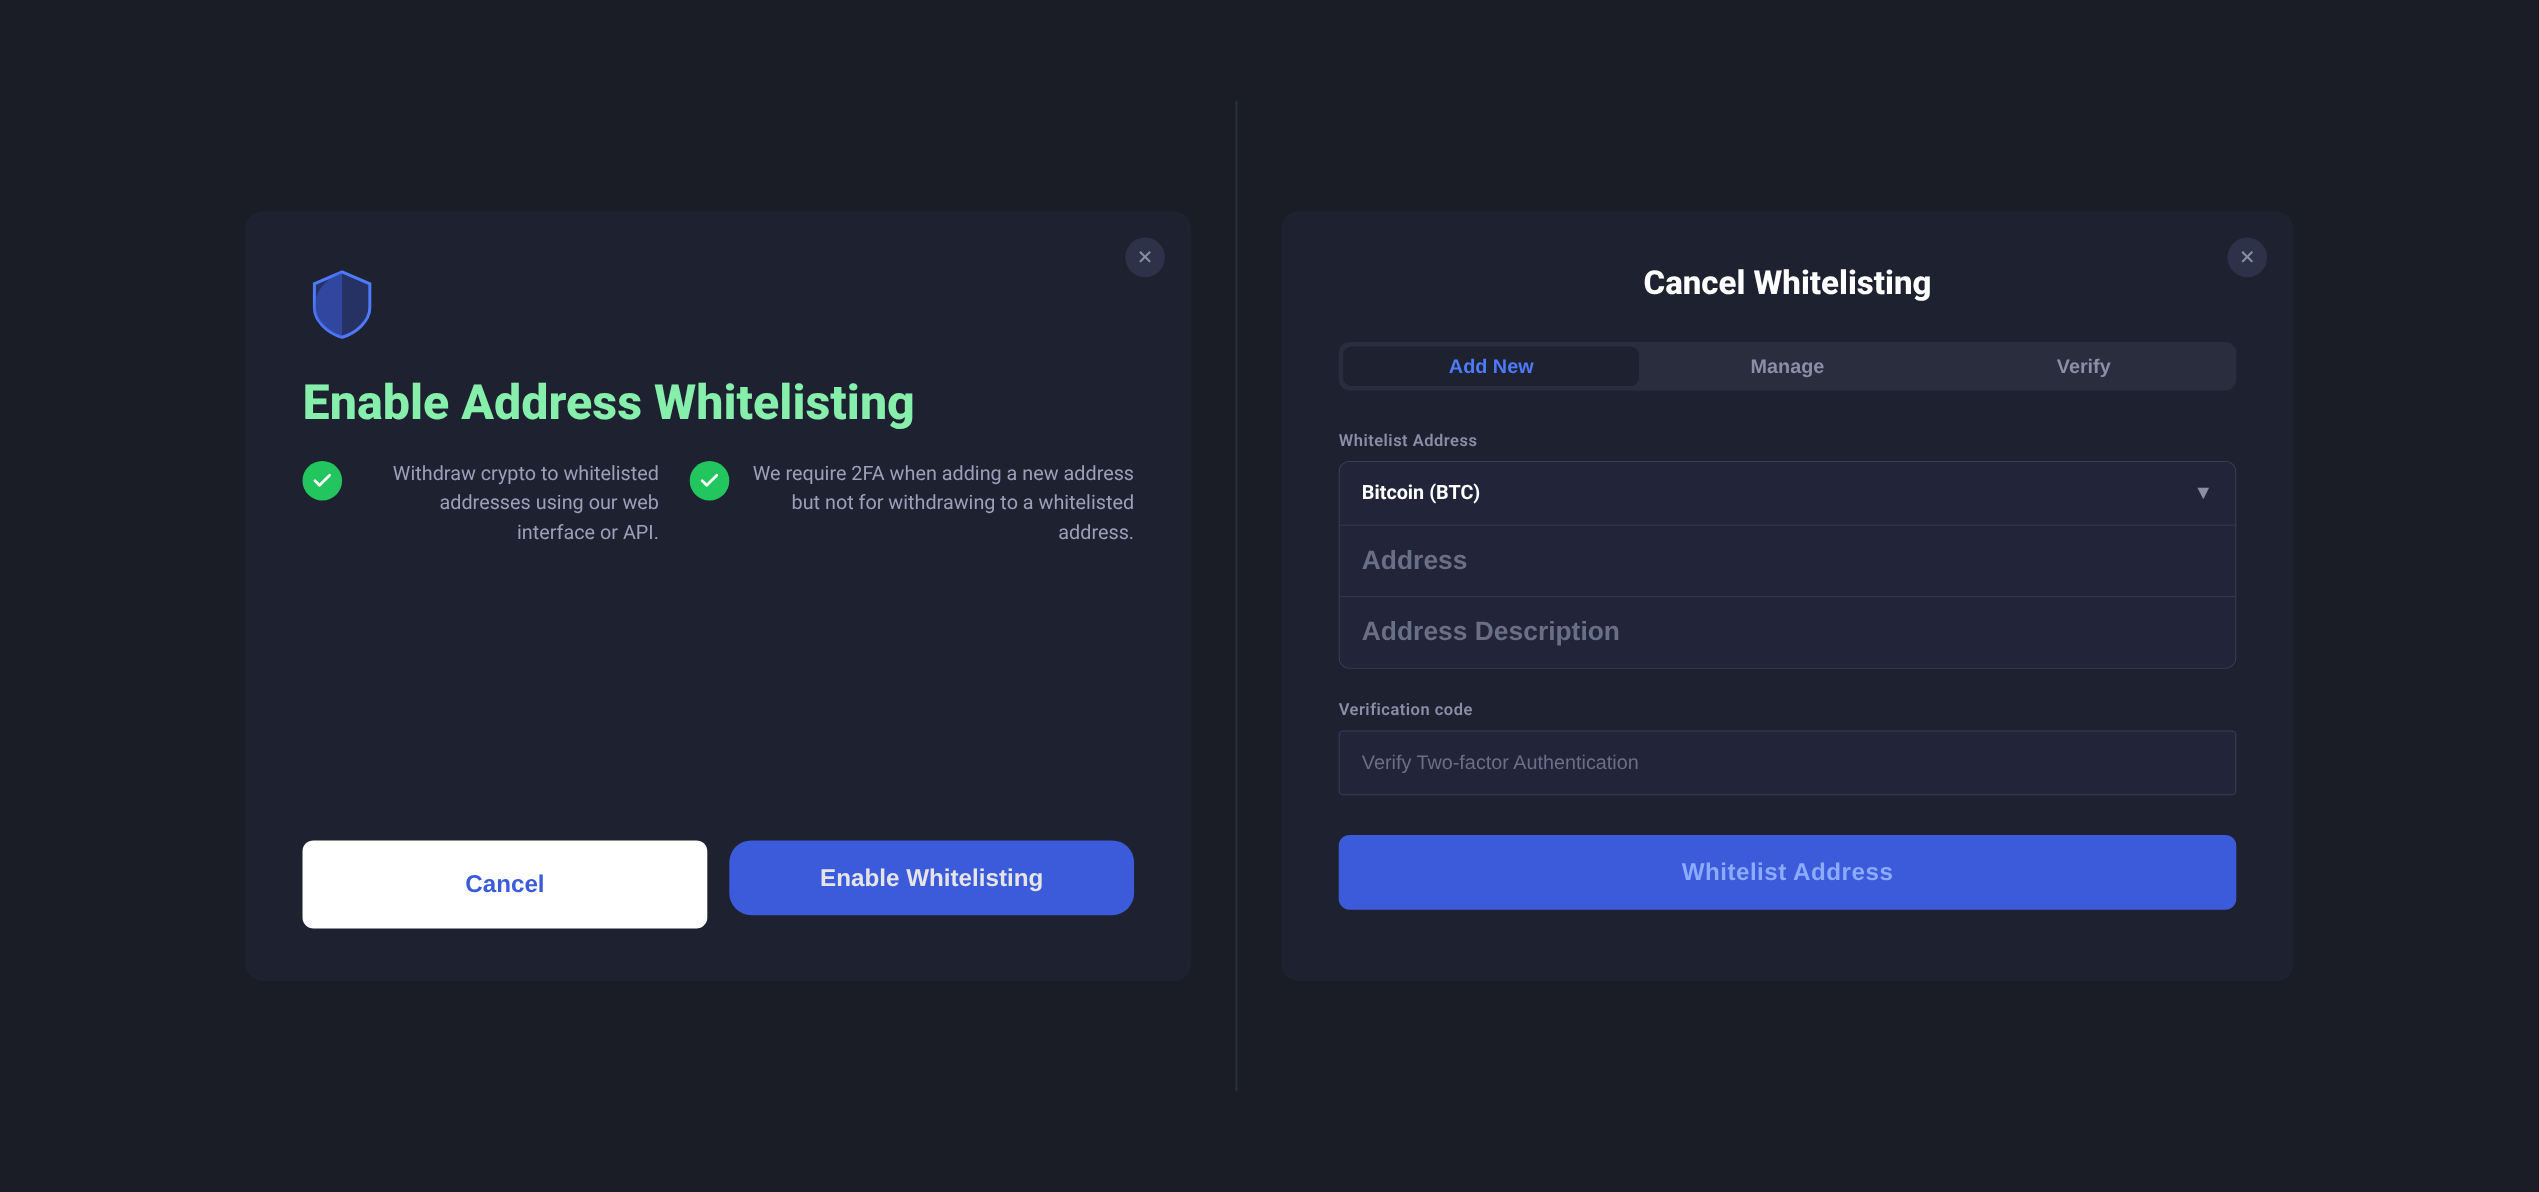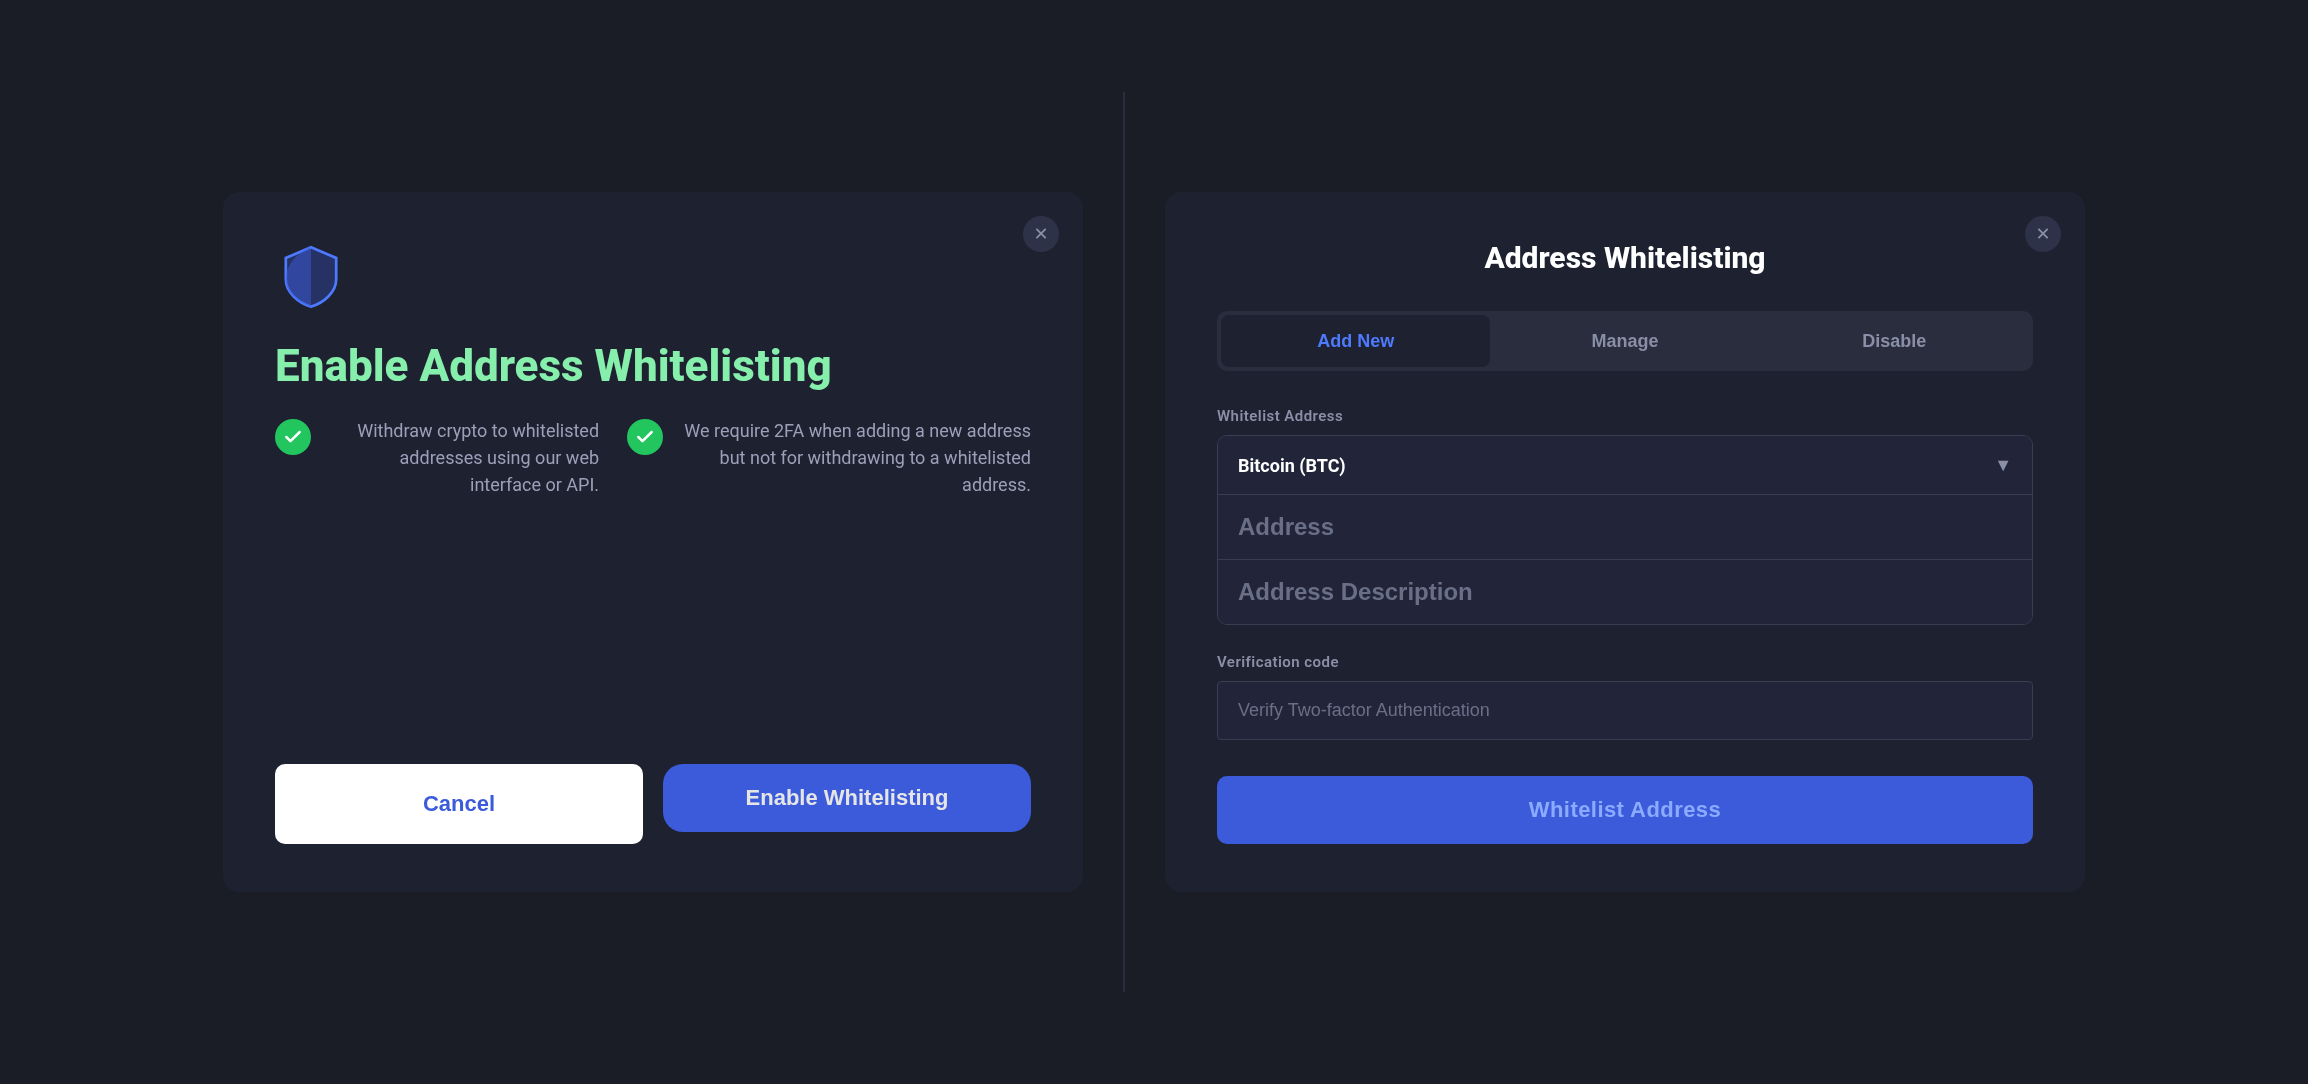--- a/index.html
+++ b/index.html
@@ -168,21 +168,21 @@
     .tab-bar {
       display: flex;
       background: #2a2d3e;
       border-radius: 10px;
       padding: 4px;
       margin-bottom: 36px;
     }
 
     .tab {
       flex: 1;
-      height: 52px;
+      height: 36px;
       border: none;
       border-radius: 8px;
       font-size: 18px;
       font-weight: 600;
       cursor: pointer;
       background: transparent;
       color: #8a8fa8;
     }
 
     .tab.active {
@@ -323,26 +323,26 @@
     <button class="btn-cancel">Cancel</button>
     <button class="btn-enable">Enable Whitelisting</button>
   </div>
 </div>
 
 <div class="divider"></div>
 
 <div class="panel right-panel">
   <button class="close-btn">✕</button>
 
-  <h2>Address Whitelisting</h2>
+  <h2>Cancel Whitelisting</h2>
 
   <div class="tab-bar">
     <button class="tab active">Add New</button>
     <button class="tab">Manage</button>
-    <button class="tab">Disable</button>
+    <button class="tab">Verify</button>
   </div>
 
   <div class="form-section-label">Whitelist Address</div>
 
   <div class="form-group">
     <div class="select-row">
       <span class="select-label">Bitcoin (BTC)</span>
       <span class="dropdown-arrow">▼</span>
     </div>
     <div class="input-row">

